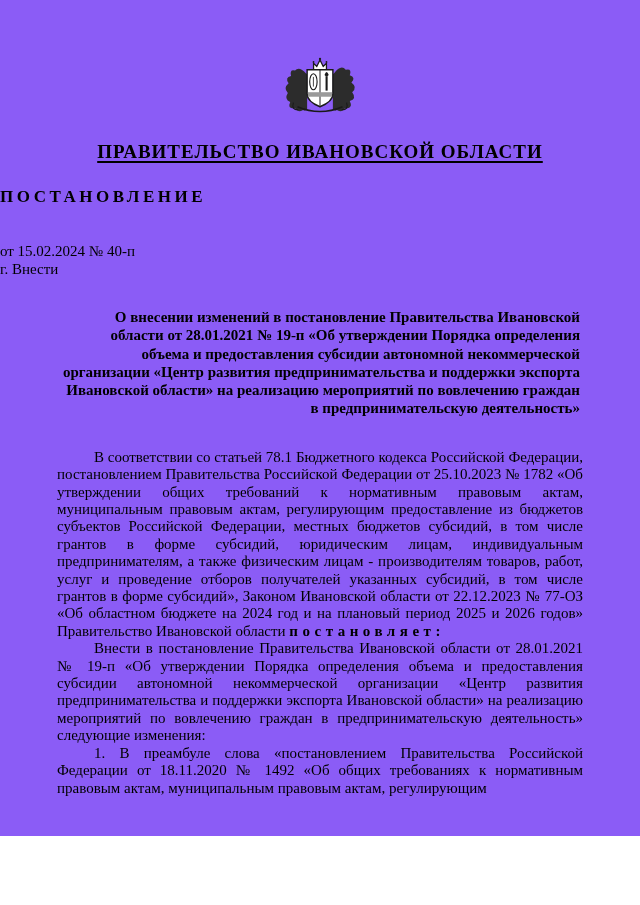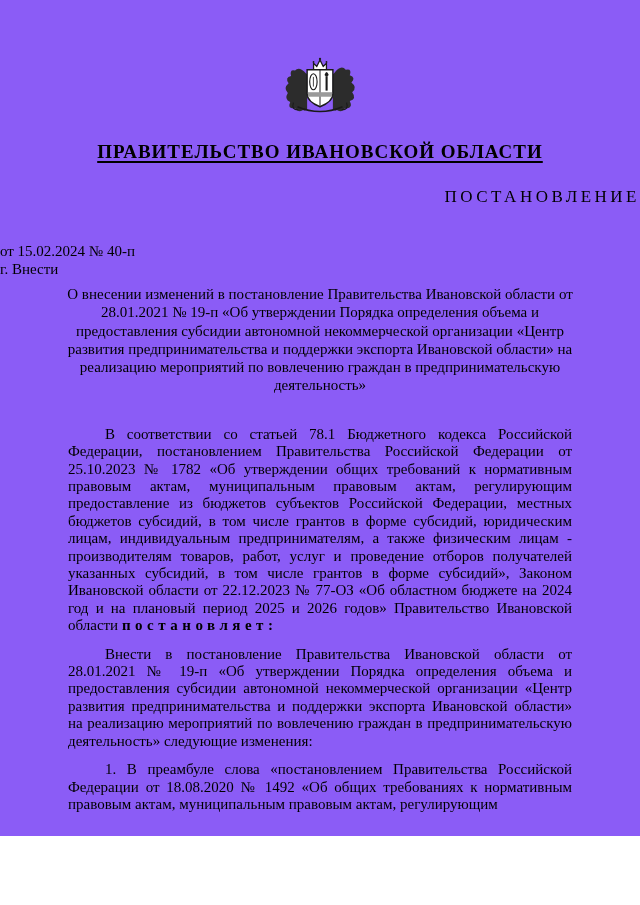--- a/index.html
+++ b/index.html
@@ -26,49 +26,48 @@
     letter-spacing: 1px;
     line-height: 22px;
   }
   .org-title .u {
     text-decoration: underline;
     text-decoration-thickness: 2px;
     text-underline-offset: 3px;
   }
   .doc-type {
     margin-top: 24px;
-    text-align: right;
+    text-align: left;
     font-size: 17px;
-    font-weight: normal;
+    font-weight: bold;
     letter-spacing: 3.5px;
     line-height: 20px;
-    margin-left: 28px;
   }
   .meta {
     margin-top: 36px;
     font-size: 15px;
     line-height: 17.5px;
   }
   .subject {
     width: 520px;
-    margin: 7px auto 0 auto;
-    text-align: center;
+    margin: 30px auto 0 auto;
+    text-align: right;
     font-size: 15px;
-    font-weight: normal;
+    font-weight: bold;
     line-height: 18.3px;
   }
   .bodytext {
     width: 526px;
     margin: 31px auto 0 auto;
     font-size: 15px;
     line-height: 17.4px;
     text-align: justify;
   }
   .bodytext p {
-    margin: 11px;
+    margin: 0;
     padding: 0;
     text-indent: 37px;
   }
   .emphasis-bold {
     font-weight: bold;
     letter-spacing: 4.5px;
   }
 </style>
 </head>
 <body>
@@ -110,16 +109,16 @@
   <div class="meta">
     <div>от 15.02.2024 № 40-п</div>
     <div>г. Внести</div>
   </div>
 
   <div class="subject">О внесении изменений в постановление Правительства Ивановской области от 28.01.2021 № 19-п «Об утверждении Порядка определения объема и предоставления субсидии автономной некоммерческой организации «Центр развития предпринимательства и поддержки экспорта Ивановской области» на реализацию мероприятий по вовлечению граждан в предпринимательскую деятельность»</div>
 
   <div class="bodytext">
     <p><span>В соответствии со статьей 78.1 Бюджетного кодекса Российской Федерации, постановлением Правительства Российской Федерации от 25.10.2023 № 1782 «Об утверждении общих требований к нормативным правовым актам, муниципальным правовым актам, регулирующим предоставление из бюджетов субъектов Российской Федерации, местных бюджетов субсидий, в том числе грантов в форме субсидий, юридическим лицам, индивидуальным предпринимателям, а также физическим лицам - производителям товаров, работ, услуг и проведение отборов получателей указанных субсидий, в том числе грантов в форме субсидий», Законом Ивановской области от 22.12.2023 № 77-ОЗ «Об областном бюджете на 2024 год и на плановый период 2025 и 2026 годов» Правительство Ивановской области </span><span class="emphasis-bold">постановляет:</span></p>
     <p>Внести в постановление Правительства Ивановской области от 28.01.2021 № 19-п «Об утверждении Порядка определения объема и предоставления субсидии автономной некоммерческой организации «Центр развития предпринимательства и поддержки экспорта Ивановской области» на реализацию мероприятий по вовлечению граждан в предпринимательскую деятельность» следующие изменения:</p>
-    <p>1. В преамбуле слова «постановлением Правительства Российской Федерации от 18.08.2020 № 1492 «Об общих требованиях к нормативным правовым актам, муниципальным правовым актам, регулирующим</p>
+    <p>1. В преамбуле слова «постановлением Правительства Российской Федерации от 18.11.2020 № 1492 «Об общих требованиях к нормативным правовым актам, муниципальным правовым актам, регулирующим</p>
   </div>
 
 </div>
 
 </body></html>

